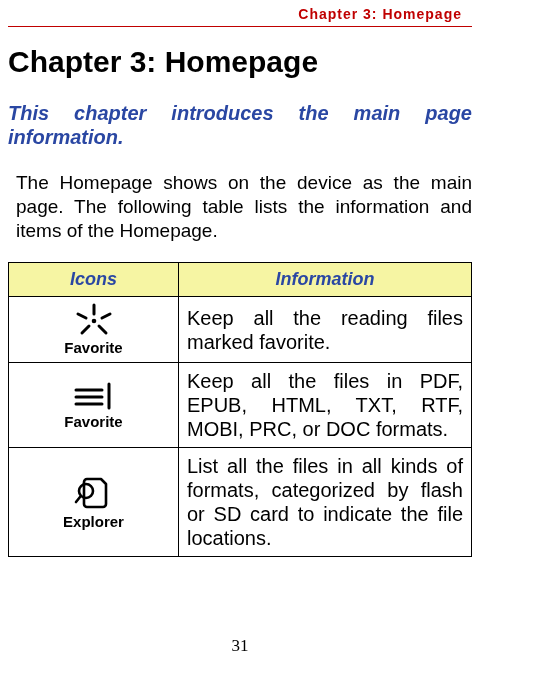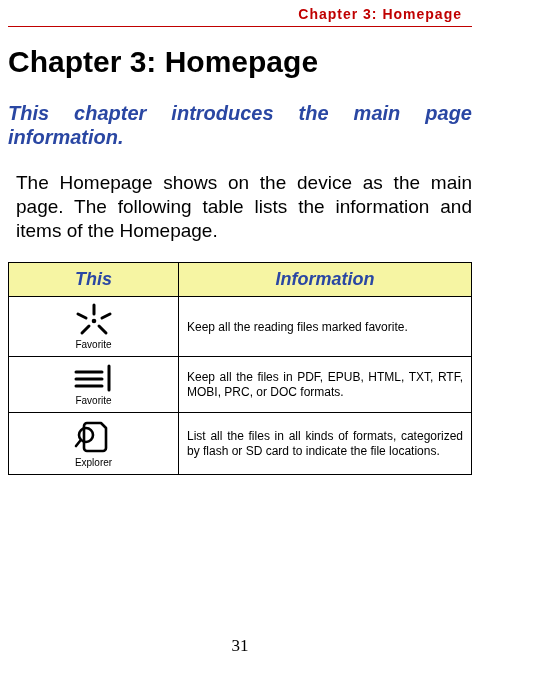--- a/index.html
+++ b/index.html
@@ -72,25 +72,25 @@
   .icon-cell {
     text-align: center;
   }
   .icon-wrap {
     display: flex;
     flex-direction: column;
     align-items: center;
     gap: 2px;
   }
   .icon-label {
-    font-weight: normal;
-    font-size: 10px;
+    font-weight: bold;
+    font-size: 15px;
   }
   .info-cell {
-    font-size: 12px;
+    font-size: 20px;
     text-align: justify;
     text-align-last: left;
     line-height: 1.2;
   }
   .page-number {
     position: absolute;
     bottom: 20px;
     left: 0;
     width: 100%;
     text-align: center;
@@ -112,21 +112,21 @@
 
   <p class="body-para">The Homepage shows on the device as the main page. The following table lists the information and items of the Homepage.</p>
 
   <table class="info-table">
     <colgroup>
       <col class="icons-col">
       <col>
     </colgroup>
     <thead>
       <tr>
-        <th>This</th>
+        <th>Icons</th>
         <th>Information</th>
       </tr>
     </thead>
     <tbody>
 
       <tr>
         <td class="icon-cell">
           <div class="icon-wrap">
             <span>
               <svg width="40" height="34" viewBox="0 0 40 34">

